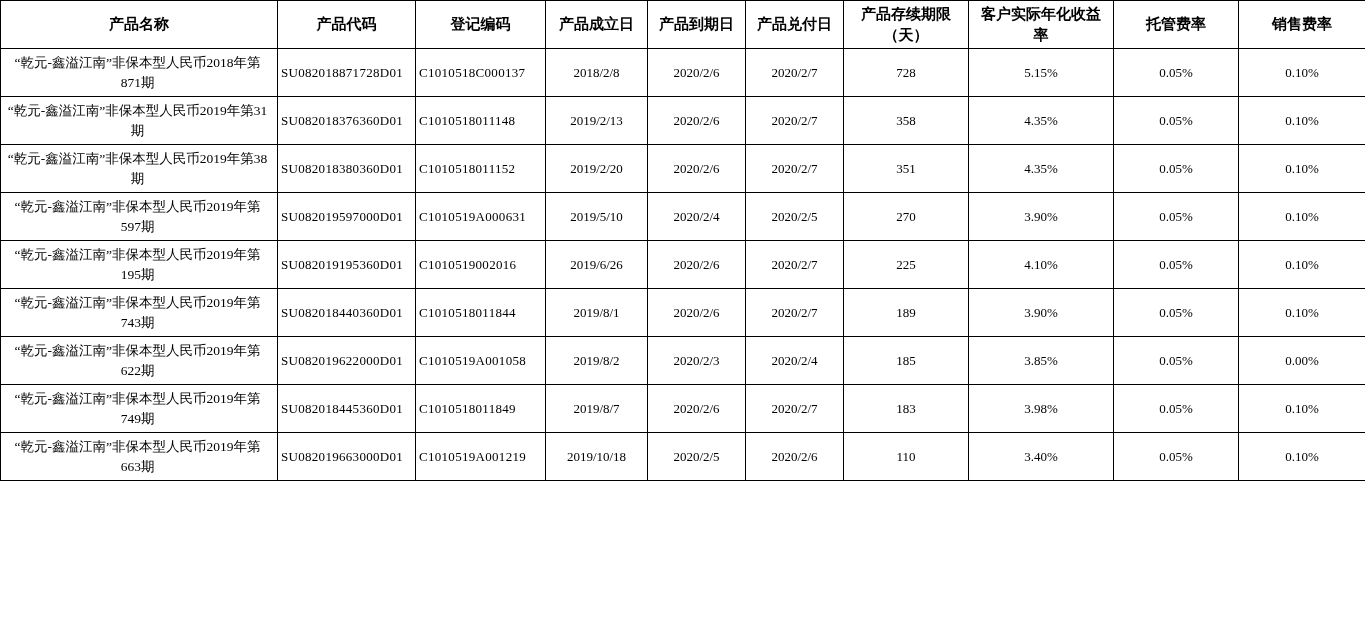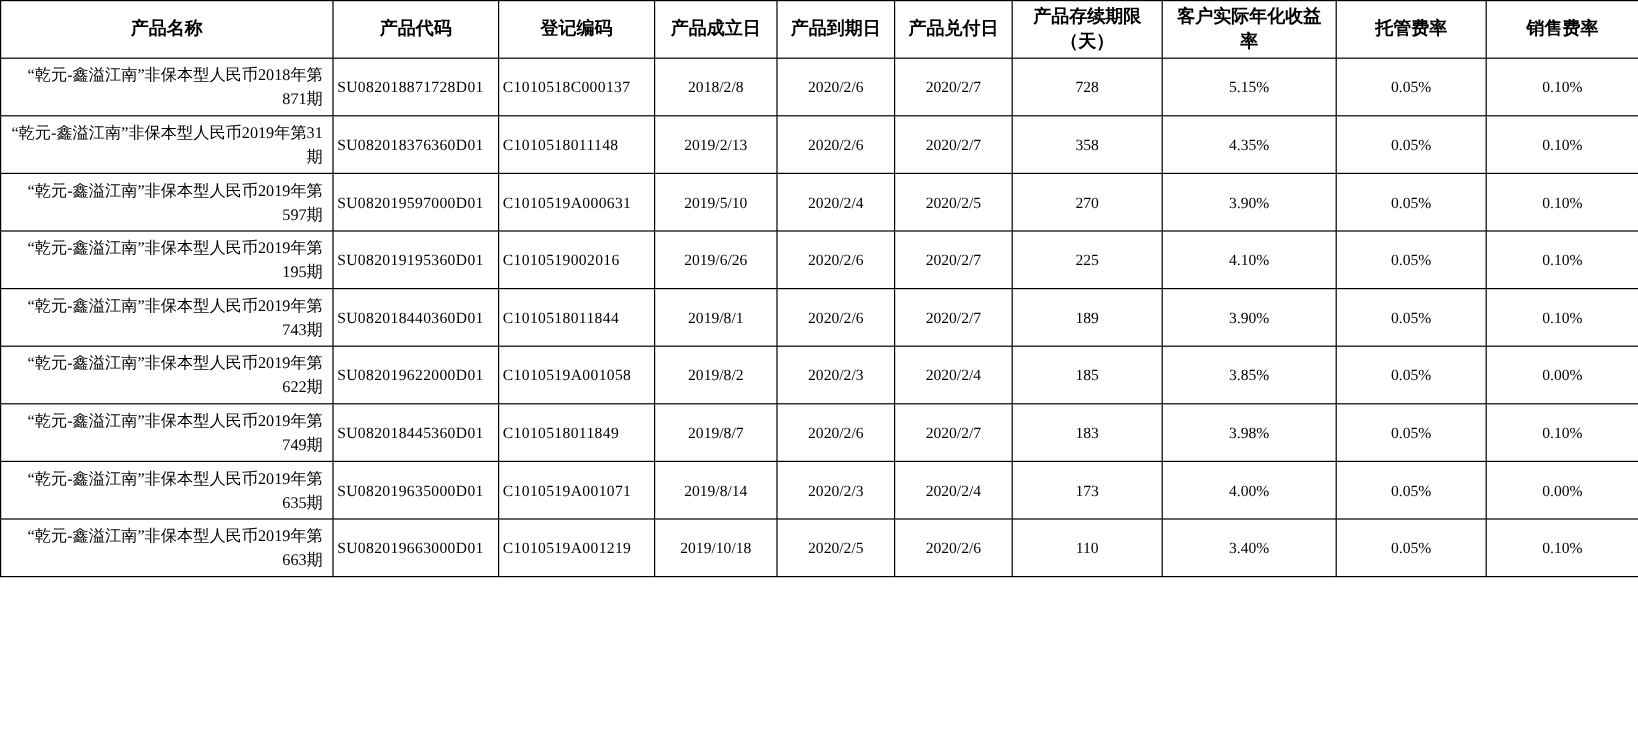--- a/index.html
+++ b/index.html
@@ -41,21 +41,21 @@
     line-height: 1.35;
     padding: 2px 6px;
   }
   table.products td {
     font-size: 13px;
     line-height: 1.5;
     text-align: center;
   }
   
   table.products td:nth-child(1) {
-    text-align: right;
+    text-align: center;
     font-size: 13.5px;
     line-height: 1.45;
     padding: 2px 8px 2px 5px;
   }
   
   table.products td:nth-child(2),
   table.products td:nth-child(3) {
     text-align: left;
     padding-left: 3px;
     letter-spacing: 0.3px;
@@ -121,20 +121,32 @@
           <td>C1010518011148</td>
           <td>2019/2/13</td>
           <td>2020/2/6</td>
           <td>2020/2/7</td>
           <td>358</td>
           <td>4.35%</td>
           <td>0.05%</td>
           <td>0.10%</td>
         </tr>
         <tr>
+          <td>“乾元-鑫溢江南”非保本型人民币2019年第38期</td>
+          <td>SU082018380360D01</td>
+          <td>C1010518011152</td>
+          <td>2019/2/20</td>
+          <td>2020/2/6</td>
+          <td>2020/2/7</td>
+          <td>351</td>
+          <td>4.35%</td>
+          <td>0.05%</td>
+          <td>0.10%</td>
+        </tr>
+        <tr>
           <td>“乾元-鑫溢江南”非保本型人民币2019年第597期</td>
           <td>SU082019597000D01</td>
           <td>C1010519A000631</td>
           <td>2019/5/10</td>
           <td>2020/2/4</td>
           <td>2020/2/5</td>
           <td>270</td>
           <td>3.90%</td>
           <td>0.05%</td>
           <td>0.10%</td>
@@ -181,32 +193,20 @@
           <td>C1010518011849</td>
           <td>2019/8/7</td>
           <td>2020/2/6</td>
           <td>2020/2/7</td>
           <td>183</td>
           <td>3.98%</td>
           <td>0.05%</td>
           <td>0.10%</td>
         </tr>
         <tr>
-          <td>“乾元-鑫溢江南”非保本型人民币2019年第635期</td>
-          <td>SU082019635000D01</td>
-          <td>C1010519A001071</td>
-          <td>2019/8/14</td>
-          <td>2020/2/3</td>
-          <td>2020/2/4</td>
-          <td>173</td>
-          <td>4.00%</td>
-          <td>0.05%</td>
-          <td>0.00%</td>
-        </tr>
-        <tr>
           <td>“乾元-鑫溢江南”非保本型人民币2019年第663期</td>
           <td>SU082019663000D01</td>
           <td>C1010519A001219</td>
           <td>2019/10/18</td>
           <td>2020/2/5</td>
           <td>2020/2/6</td>
           <td>110</td>
           <td>3.40%</td>
           <td>0.05%</td>
           <td>0.10%</td>

